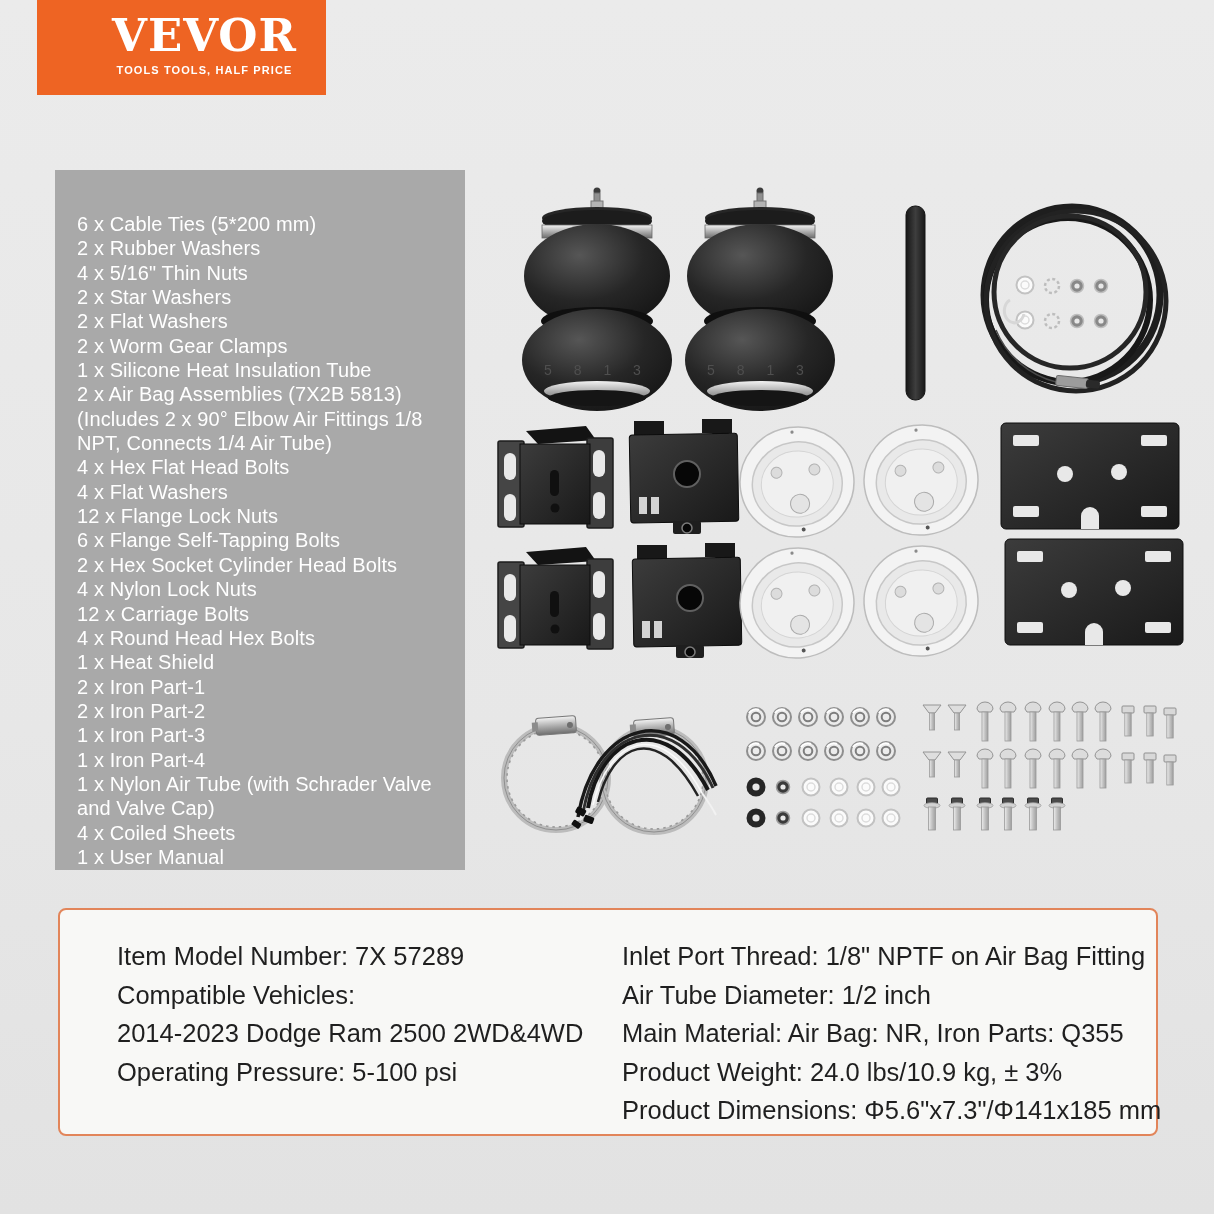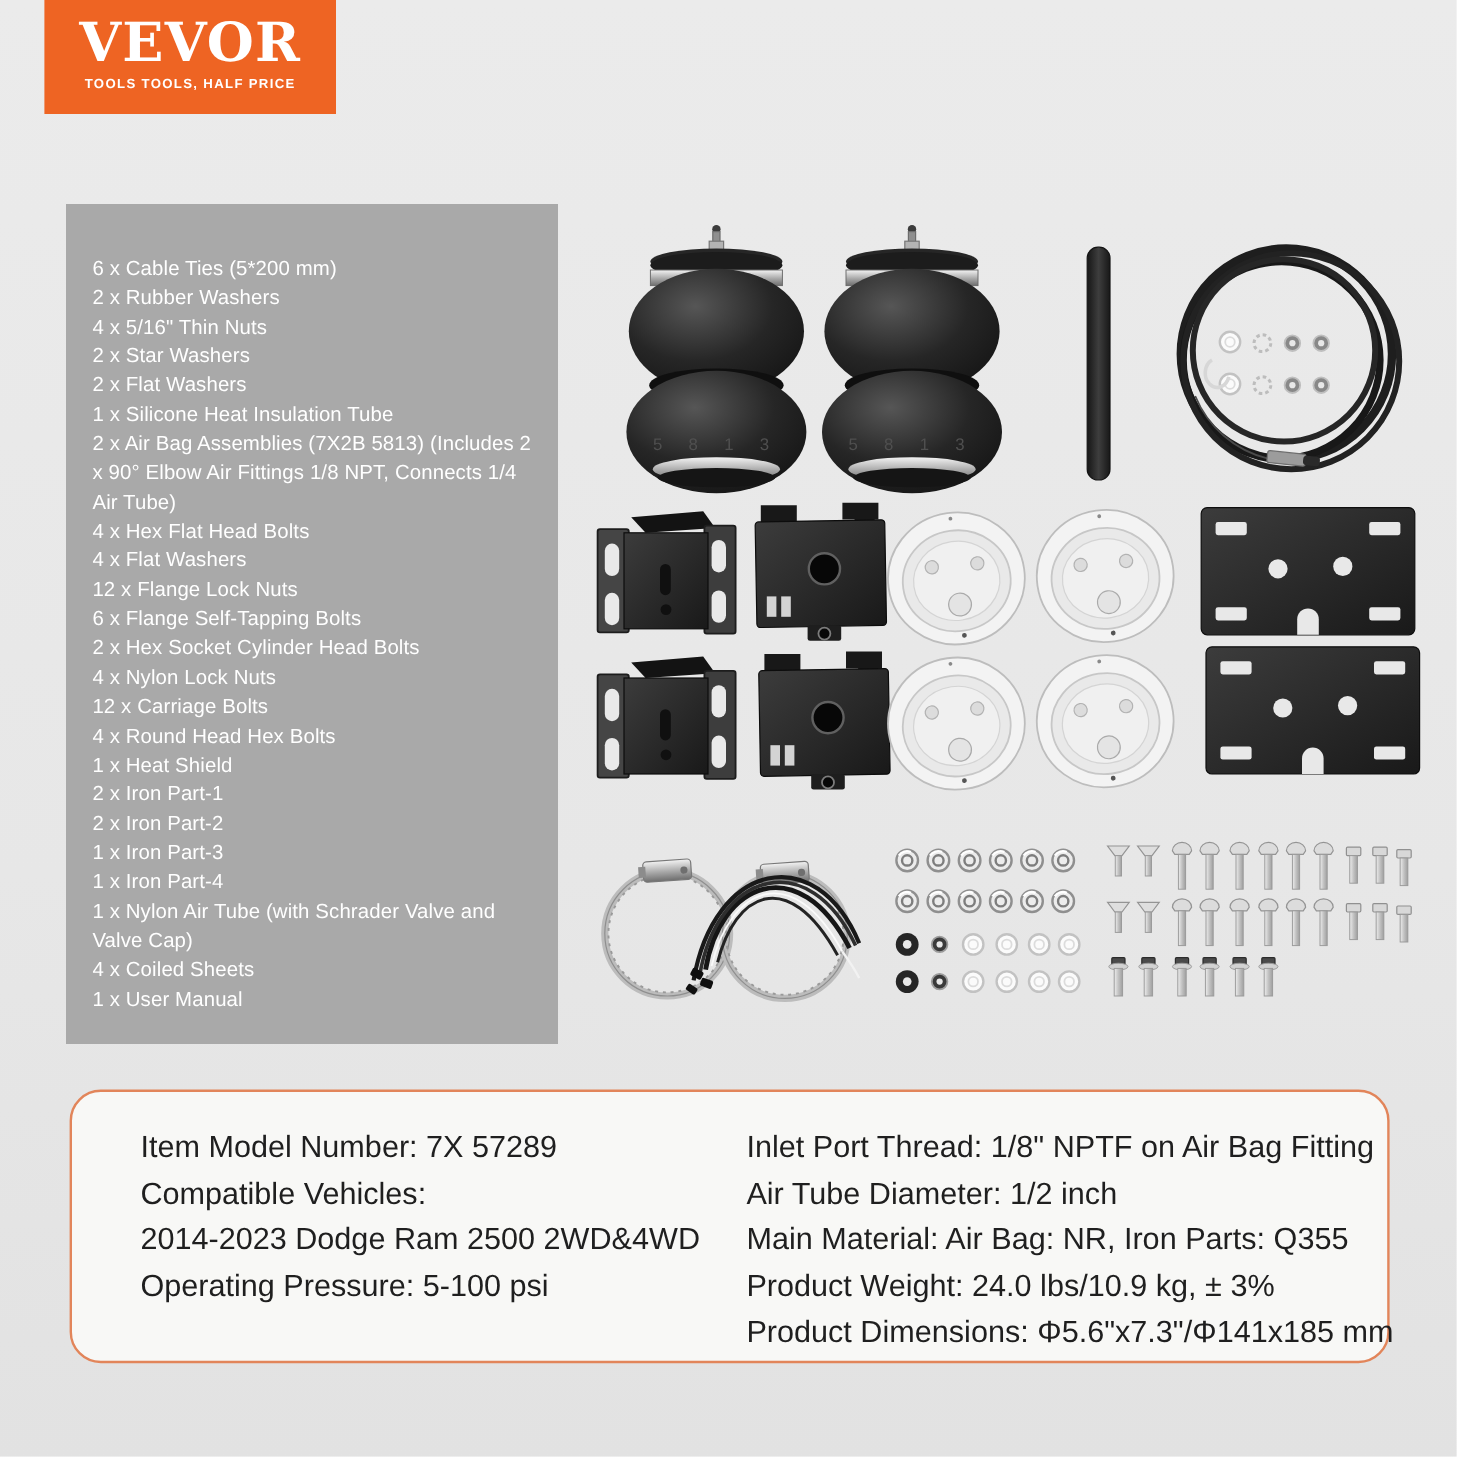--- a/index.html
+++ b/index.html
@@ -4,44 +4,44 @@
 <style>
   html,body{margin:0;padding:0;}
   .page{
     position:relative;width:1214px;height:1214px;overflow:hidden;
     background:linear-gradient(180deg,#ebebeb 0%,#e7e7e7 60%,#e2e2e2 100%);
     font-family:"Liberation Sans",sans-serif;
   }
   
   .logo{
     position:absolute;left:37px;top:0;width:243px;height:95px;
-    background:#EE6423;color:#fff;text-align:center;
+    background:#EE6423;color:#fff;text-align:center;padding-left:46px;
   }
   .logo-brand{
     font-family:"DejaVu Serif",serif;font-weight:bold;
     font-size:45px;line-height:1;margin-top:13px;letter-spacing:1px;
   }
   .logo-tagline{
     font-size:11px;font-weight:bold;letter-spacing:1.1px;margin-top:6px;white-space:nowrap;
   }
   
   .parts-box{
     position:absolute;left:55px;top:170px;width:410px;height:700px;
     background:#A9A9A9;box-sizing:border-box;
     padding:42px 14px 0 22px;
   }
   .parts-item{
-    color:#fff;font-size:17px;line-height:24.35px;letter-spacing:.1px;
+    color:#fff;font-size:20px;line-height:24.35px;letter-spacing:.1px;
   }
   
   .photos{position:absolute;left:480px;top:160px;}
   
   .specs{
     position:absolute;left:58px;top:908px;width:1100px;height:228px;
-    background:#f8f8f6;border:2px solid #E2855A;border-radius:26px;
+    background:#f8f8f6;border:2px solid #E2855A;border-radius:8px;
     box-sizing:border-box;
   }
   .specs-col{
     position:absolute;top:27px;color:#1f1f1f;font-size:25.5px;line-height:38.5px;
     white-space:nowrap;
   }
   .specs-col.left{left:57px;}
   .specs-col.right{left:562px;}
 </style>
 </head>
@@ -59,20 +59,21 @@
       <div class="parts-item">6 x Cable Ties (5*200 mm)</div>
 
       <div class="parts-item">2 x Rubber Washers</div>
 
       <div class="parts-item">4 x 5/16" Thin Nuts</div>
 
       <div class="parts-item">2 x Star Washers</div>
 
       <div class="parts-item">2 x Flat Washers</div>
 
+      <div class="parts-item">2 x Worm Gear Clamps</div>
 
       <div class="parts-item">1 x Silicone Heat Insulation Tube</div>
 
       <div class="parts-item">2 x Air Bag Assemblies (7X2B 5813) (Includes 2 x 90° Elbow Air Fittings 1/8 NPT, Connects 1/4 Air Tube)</div>
 
       <div class="parts-item">4 x Hex Flat Head Bolts</div>
 
       <div class="parts-item">4 x Flat Washers</div>
 
 

